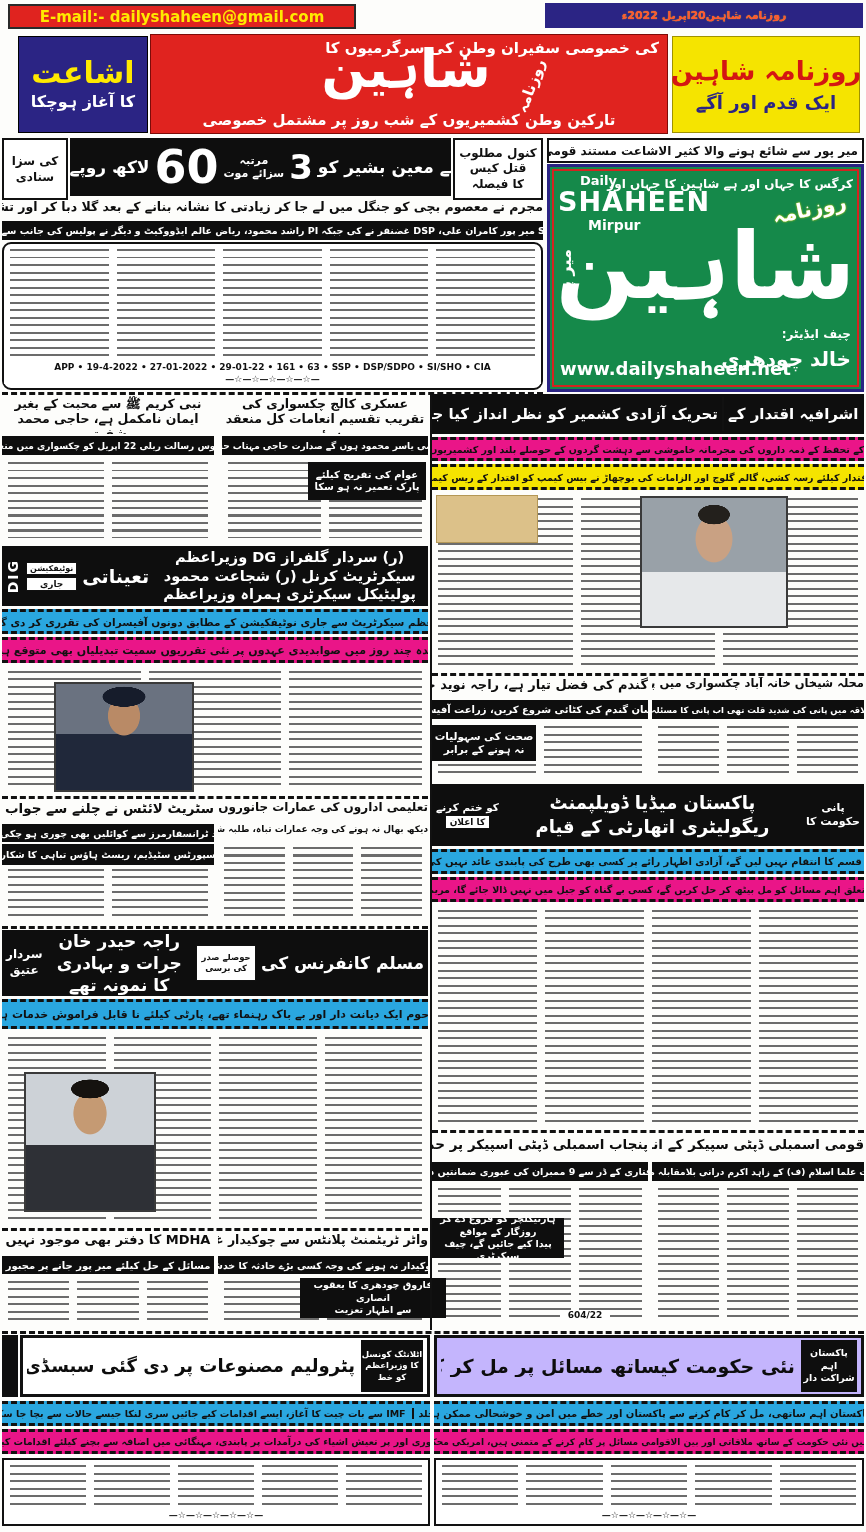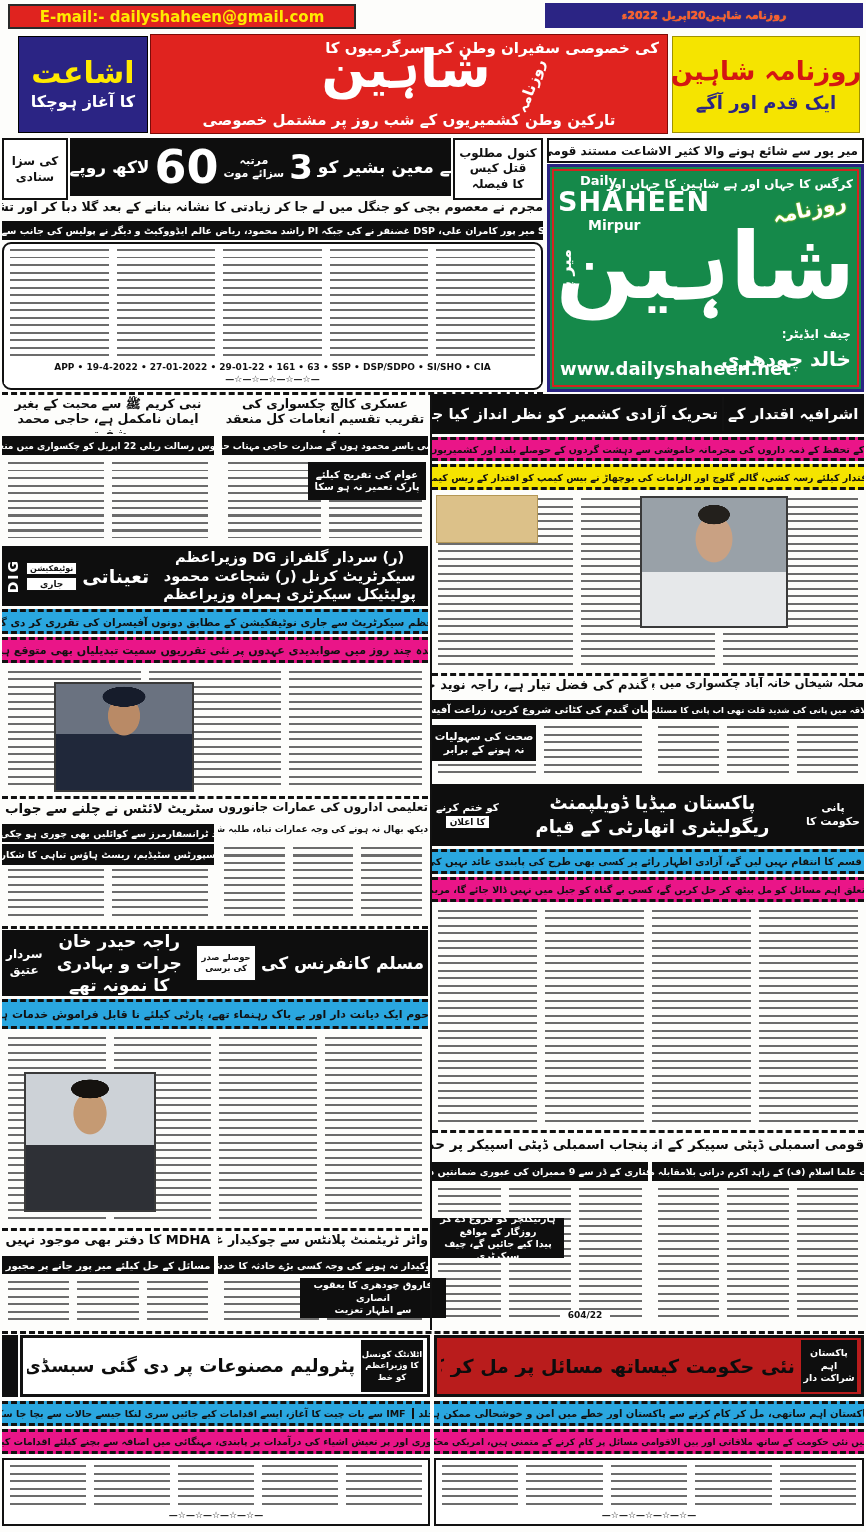--- a/index.html
+++ b/index.html
@@ -299,21 +299,21 @@
   <div class="abs bbar" style="left:2px;top:1256px;width:212px;height:18px;font-size:10px;">مسائل کے حل کیلئے میر پور جانے پر مجبور</div>
   <div class="abs fx" style="left:2px;top:1276px;width:212px;height:54px;">
     <div class="fc"></div>
     <div class="fc"></div>
     <div class="fc"></div>
   </div>
 
   <div class="abs hdash" style="left:2px;top:1331px;width:862px;"></div>
   <div class="abs vdash" style="left:430px;top:394px;height:936px;"></div>
 
-  <div class="abs" style="left:434px;top:1335px;width:430px;height:62px;background:#b91c1c;border:3px solid #111;
+  <div class="abs" style="left:434px;top:1335px;width:430px;height:62px;background:#c4b5fd;border:3px solid #111;
               display:flex;align-items:center;gap:6px;padding:0 4px;">
     <span class="bbar" style="width:56px;height:52px;flex-direction:column;font-size:9.5px;line-height:1.35;white-space:normal;">
       <span>پاکستان اہم</span>
       <span>شراکت دار</span>
     </span>
     <span class="h" style="flex:1;font-size:19px;white-space:nowrap;">نئی حکومت کیساتھ مسائل پر مل کر کام کریں گے، امریکہ</span>
   </div>
   <div class="abs cbar cy" style="left:434px;top:1401px;width:430px;height:25px;font-size:10px;">پاکستان اہم ساتھی، مل کر کام کرنے سے پاکستان اور خطے میں امن و خوشحالی ممکن ہے</div>
   <div class="abs cbar pk" style="left:434px;top:1429px;width:430px;height:25px;font-size:9px;">پاکستان میں نئی حکومت کے ساتھ ملاقاتی اور بین الاقوامی مسائل پر کام کرنے کے متمنی ہیں، امریکی محکمہ خارجہ</div>
   <div class="abs boxed" style="left:434px;top:1458px;width:430px;height:68px;">

